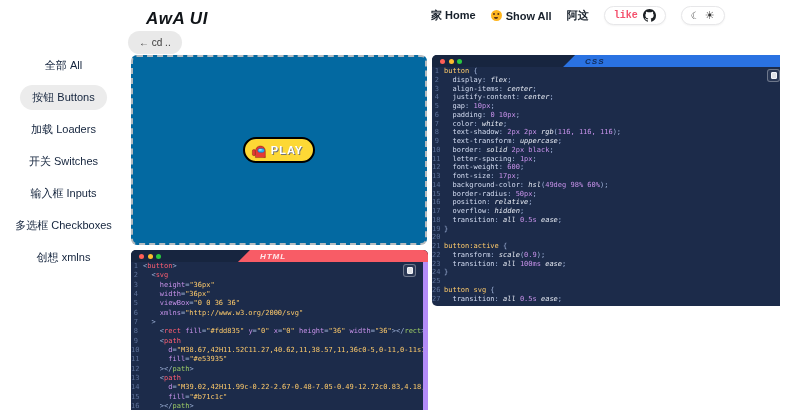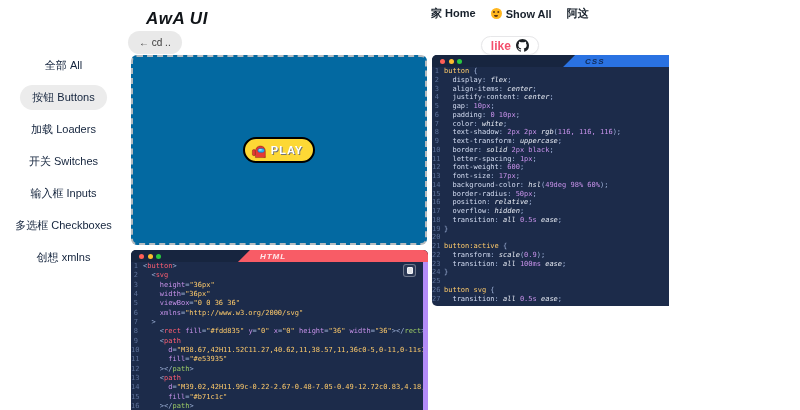--- a/index.html
+++ b/index.html
@@ -1,27 +1,27 @@
 <!DOCTYPE html>
 <html><head>
 <meta charset="utf-8">
 <style>
   * { margin:0; padding:0; box-sizing:border-box; }
   body { background:#fff; font-family:"Liberation Sans", sans-serif; }
-  .page { position:relative; width:669px; height:410px; background:#ffffff; overflow:hidden; }
+  .page { position:relative; width:780px; height:410px; background:#ffffff; overflow:hidden; }
 
   
   .logo { position:absolute; left:146px; top:9px; font-size:17px; font-weight:bold; font-style:italic; color:#101418; letter-spacing:.5px; }
-  .top-nav { position:absolute; left:431px; top:6px; display:flex; align-items:center; gap:15px;flex-direction:column; }
+  .top-nav { position:absolute; left:431px; top:6px; display:flex; align-items:center; gap:15px; }
   .nav-item { display:flex; align-items:center; gap:4px; font-size:11px; font-weight:bold; color:#17202b; cursor:pointer; }
   .emoji-face { width:11px; height:11px; border-radius:50%; background:#ffb61e; position:relative; display:inline-block; }
   .emoji-face::before { content:""; position:absolute; left:2.4px; top:3px; width:1.9px; height:1.9px; border-radius:50%; background:#5c3317; box-shadow:4.3px 0 0 #5c3317; }
   .emoji-face::after { content:""; position:absolute; left:3.4px; bottom:1.8px; width:4.2px; height:2.4px; border-radius:0 0 4px 4px; background:#5c3317; }
   .pill { display:flex; align-items:center; gap:5px; background:#fff; border:1px solid #e7e7e9; border-radius:20px; padding:3px 9px; height:19px; box-shadow:0 1px 2px rgba(0,0,0,.05); cursor:pointer; }
-  .like-text { font-size:12px; font-weight:bold; color:#f4506c; }
+  .like-text { font-size:10px; font-weight:bold; color:#f4506c;font-family:Liberation Mono, monospace; }
   .gh-icon svg { display:block; }
   .theme-glyph { font-size:10px; color:#2b2b2b; line-height:1; }
   .theme-glyph.sun { font-size:11px; color:#3a3a3a; }
 
   
   .sidebar { position:absolute; left:0; top:53px; width:127px; display:flex; flex-direction:column; align-items:center; gap:7px; }
   .side-item { font-size:11px; color:#13233c; padding:5px 12px; border-radius:16px; cursor:pointer; white-space:nowrap; }
   .side-item.active { background:#ececec; }
 
   

